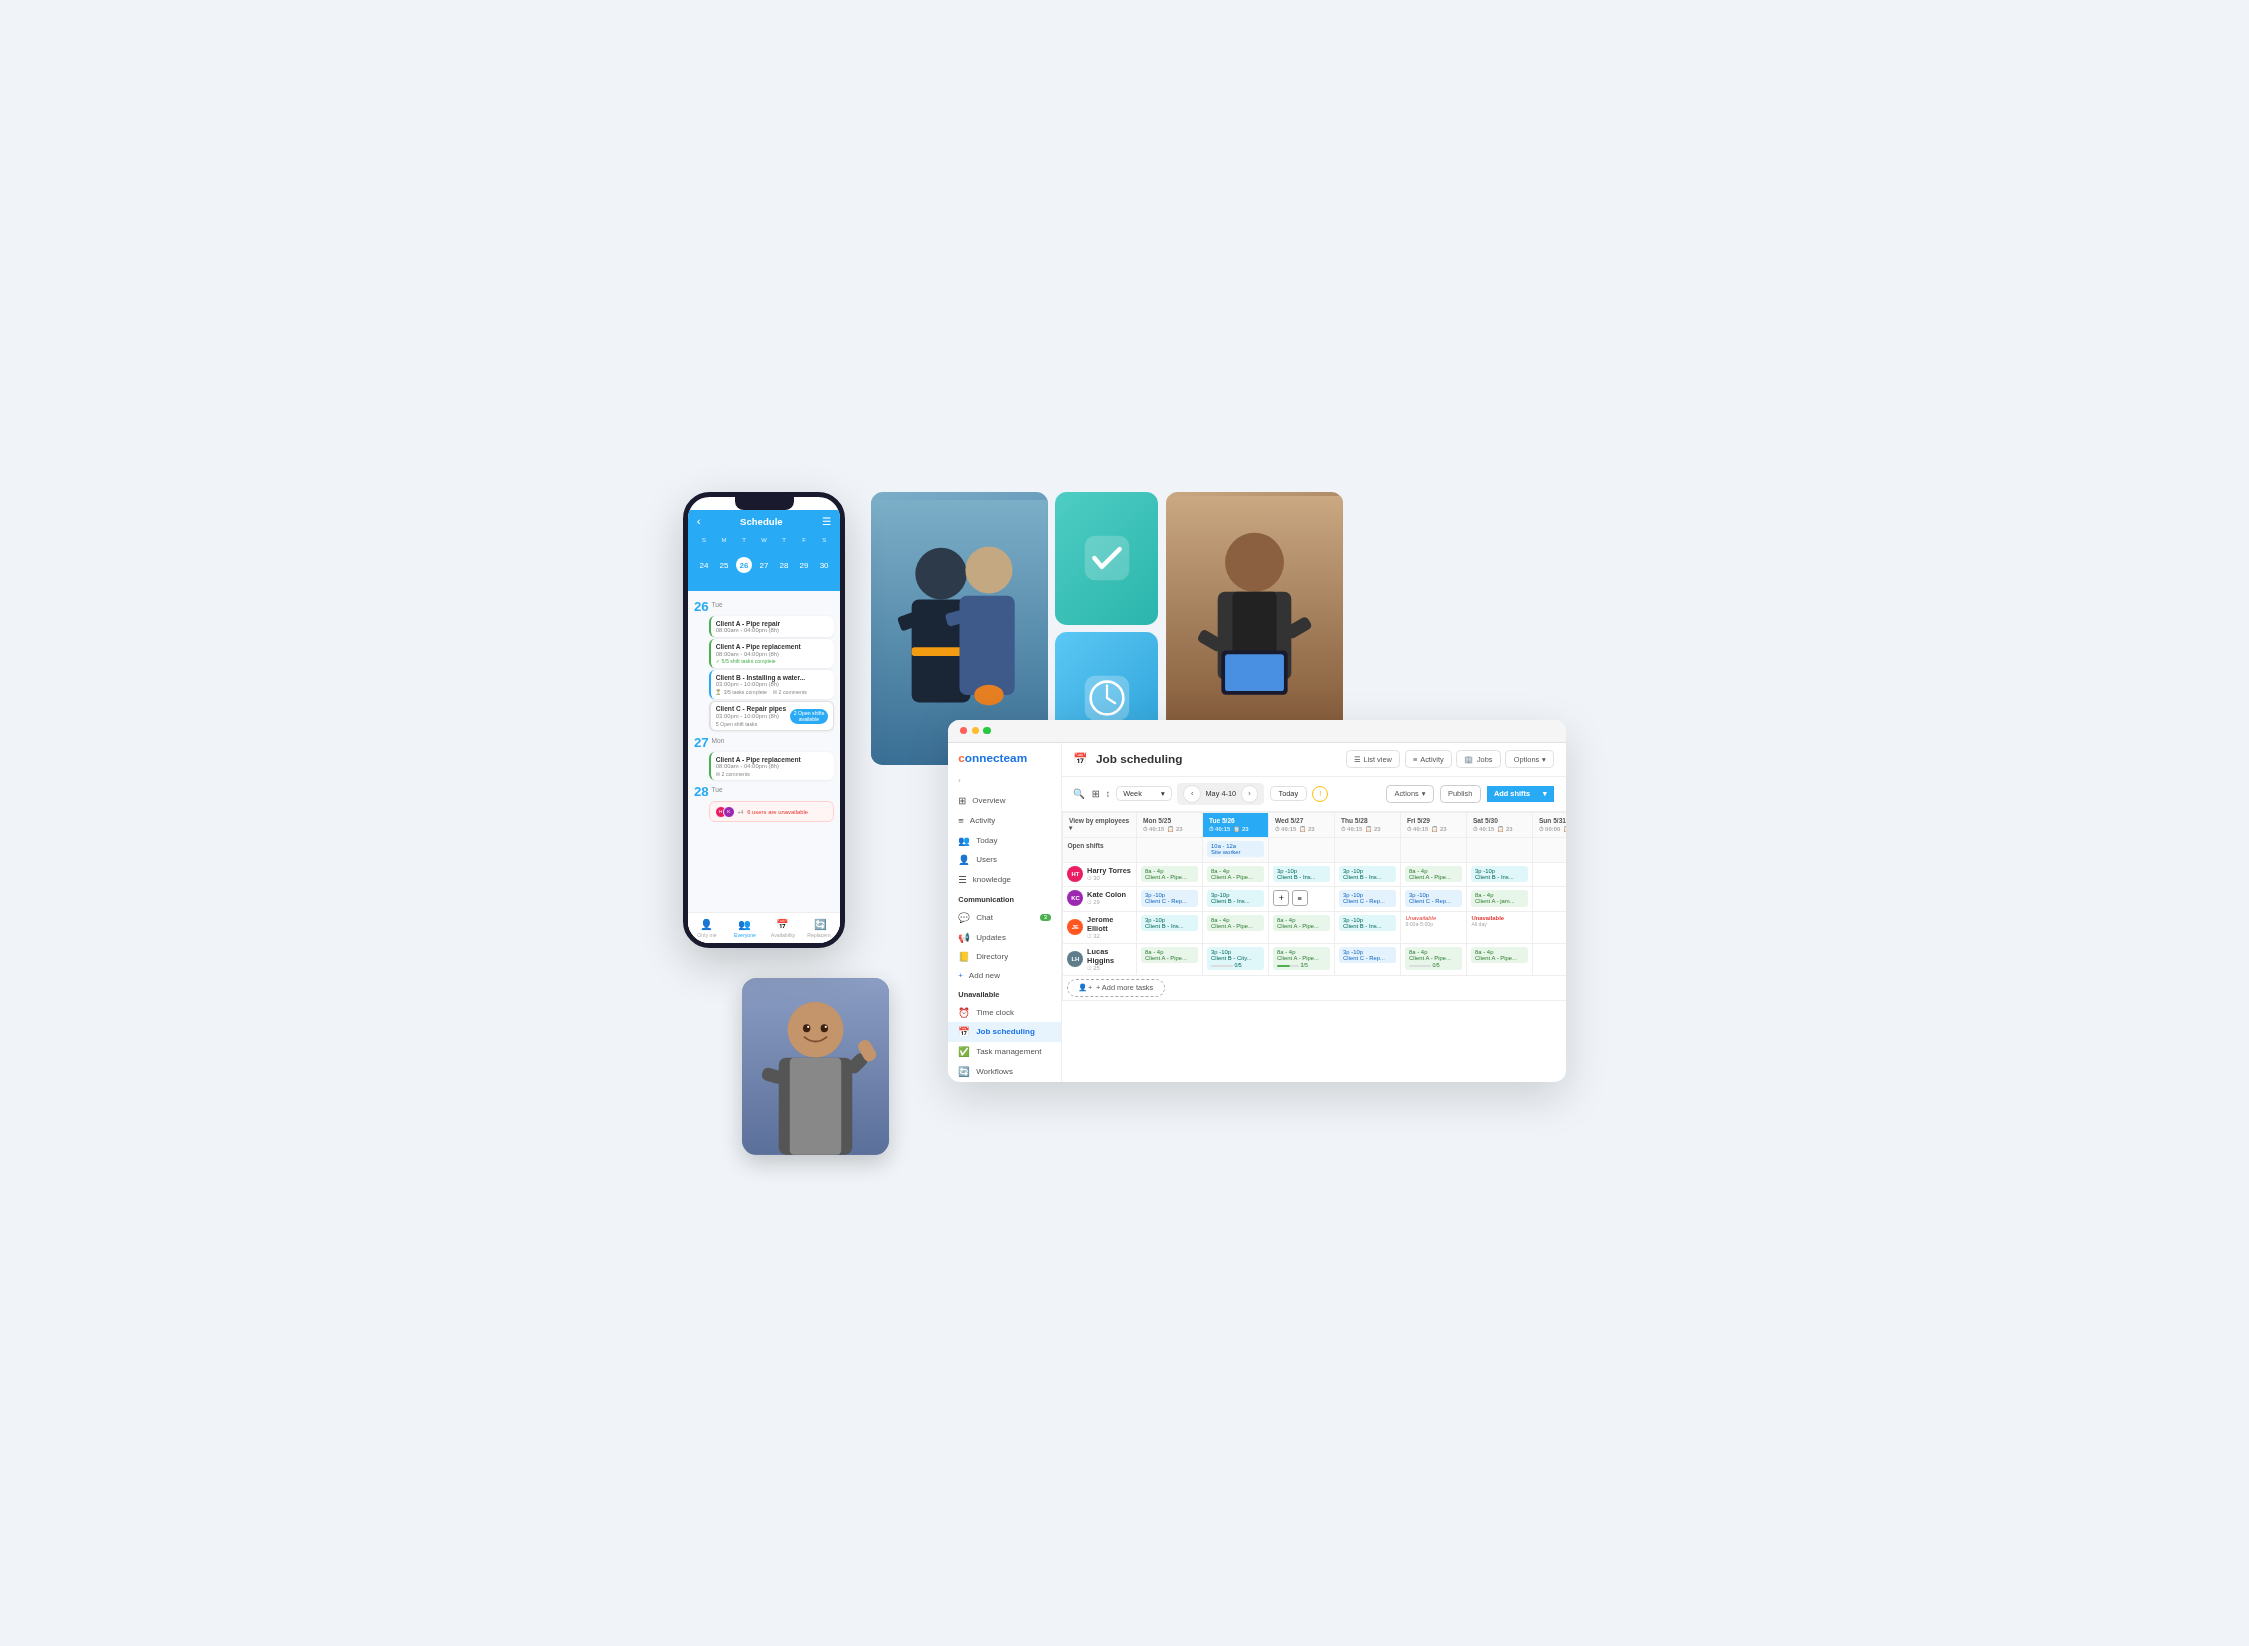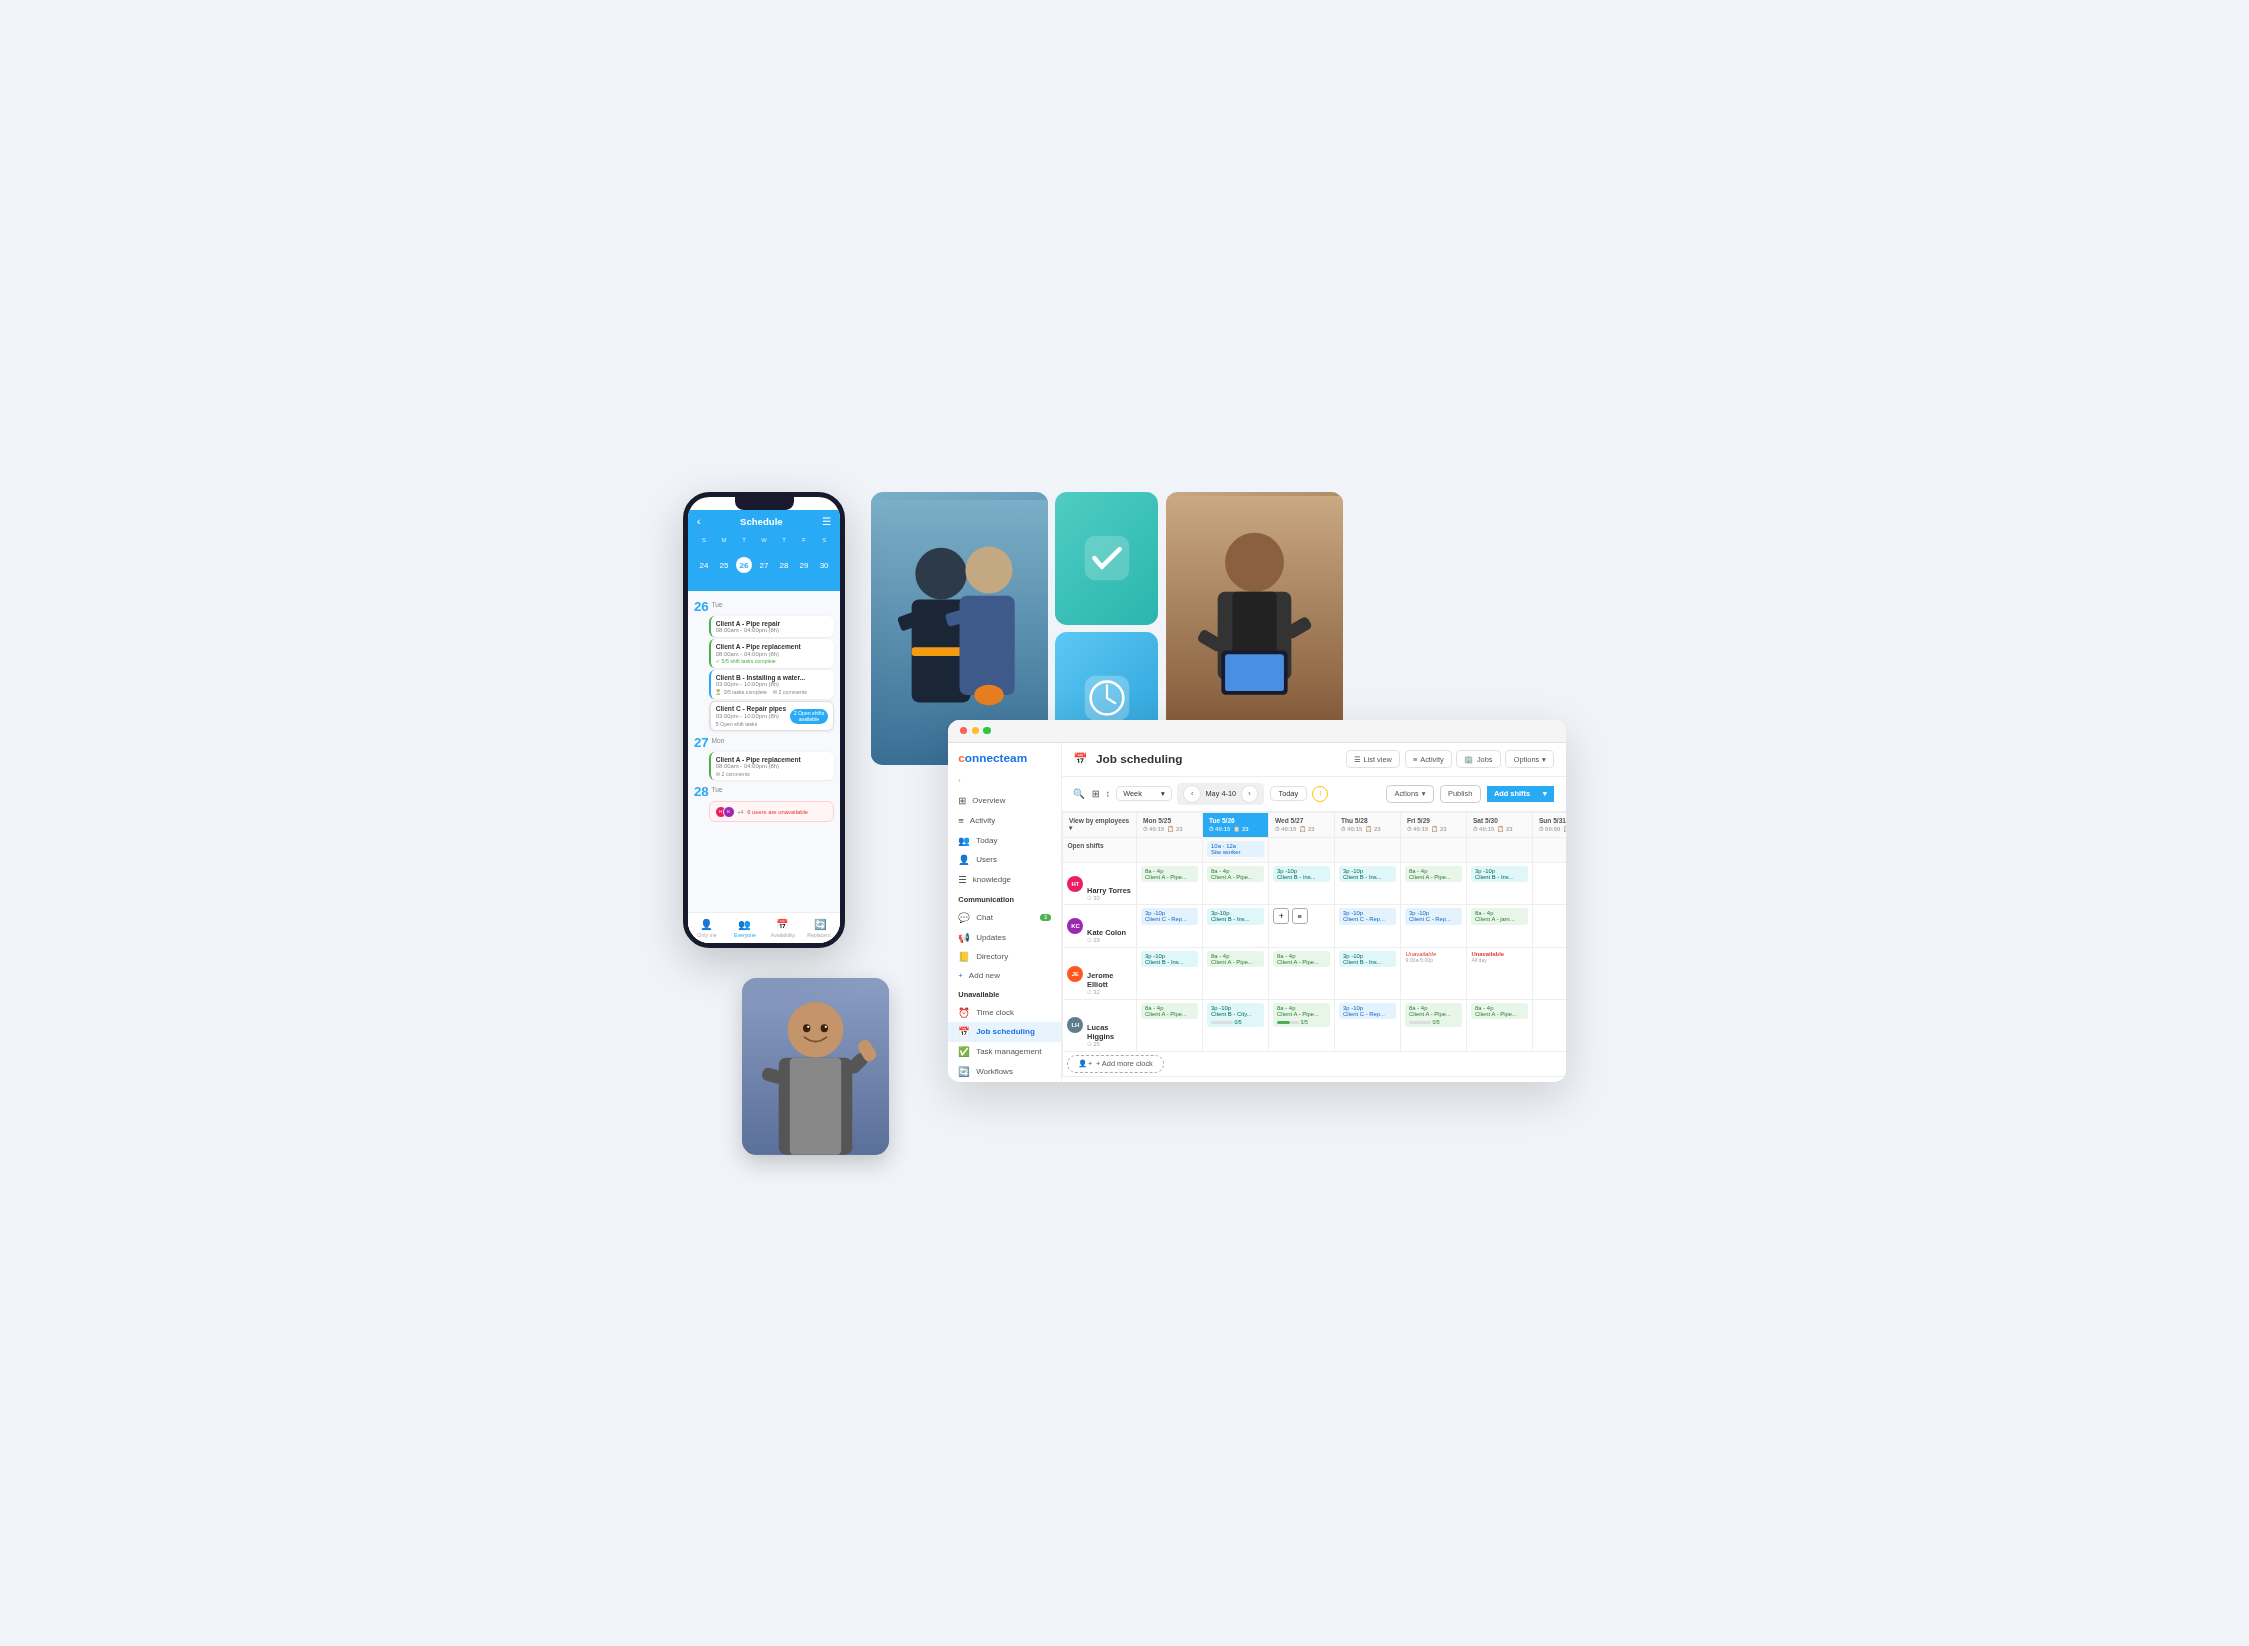--- a/index.html
+++ b/index.html
@@ -445,21 +445,21 @@
       border-radius: 50%;
       background: linear-gradient(135deg, #667eea, #764ba2);
       flex-shrink: 0;
       display: flex;
       align-items: center;
       justify-content: center;
       font-size: 5.9px;
       color: white;
       font-weight: 600;
     }
-    .emp-name { font-size: 7.4px; font-weight: 600; color: #333; margin-top: 20px; }
+    .emp-name { font-size: 7.4px; font-weight: 600; color: #333; }
     .emp-num { font-size: 5.9px; color: #aaa; }
 
     .shift-cell {
       border-radius: 2.9px;
       padding: 2.2px 3.7px;
       font-size: 5.9px;
       margin-bottom: 1.5px;
     }
     .shift-green { background: #e8f5e9; color: #2e7d32; }
     .shift-blue { background: #e3f2fd; color: #1565c0; }
@@ -1084,21 +1084,21 @@
                       <div>Client A - Pipe...</div>
                     </div>
                 </td>
                 <td></td>
               </tr>
 
               <tr>
                 <td colspan="8" class="add-users-row">
                   <button class="add-users-btn">
                     <span>👤+</span>
-                    <span>+ Add more clock</span>
+                    <span>+ Add more tasks</span>
                   </button>
                 </td>
               </tr>
             </tbody>
           </table>
         </div>
       </div>
     </div>
   </div>
 

